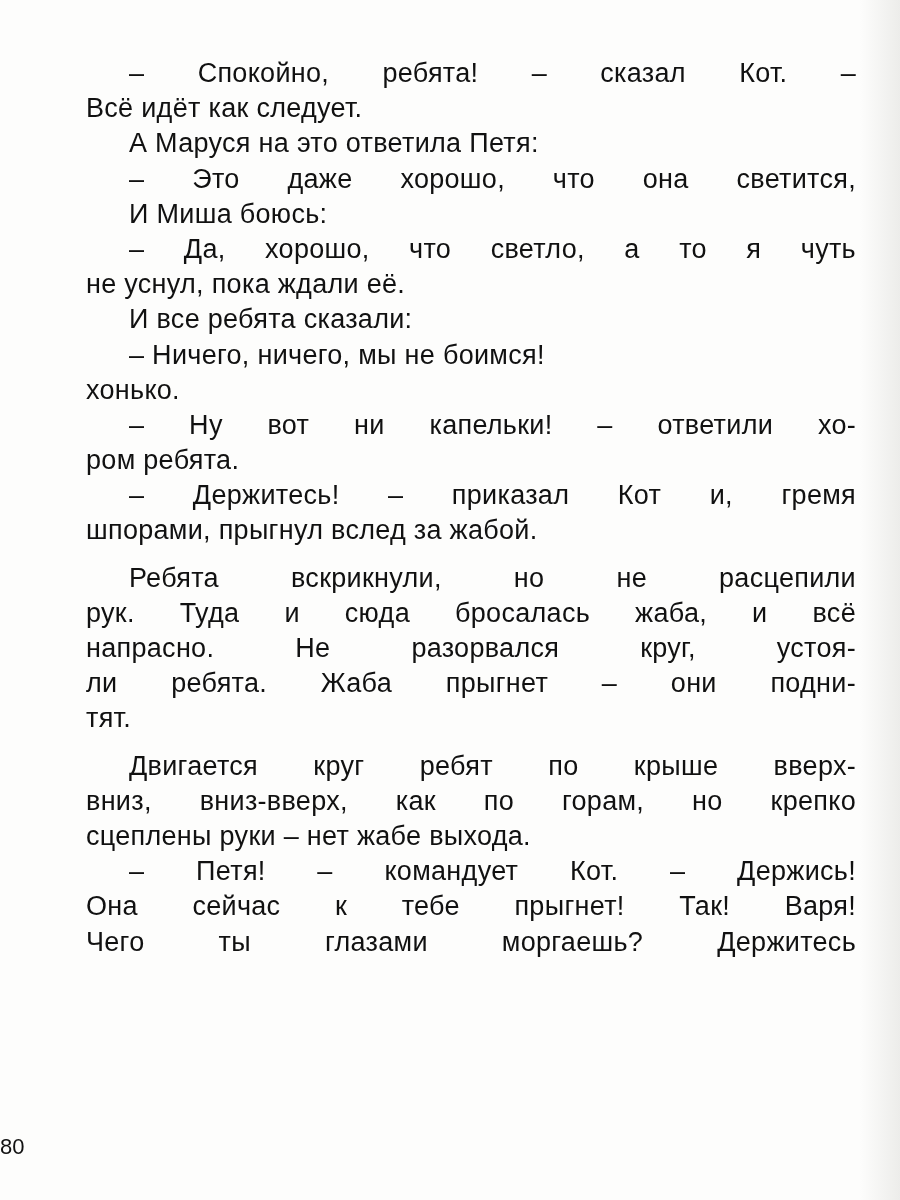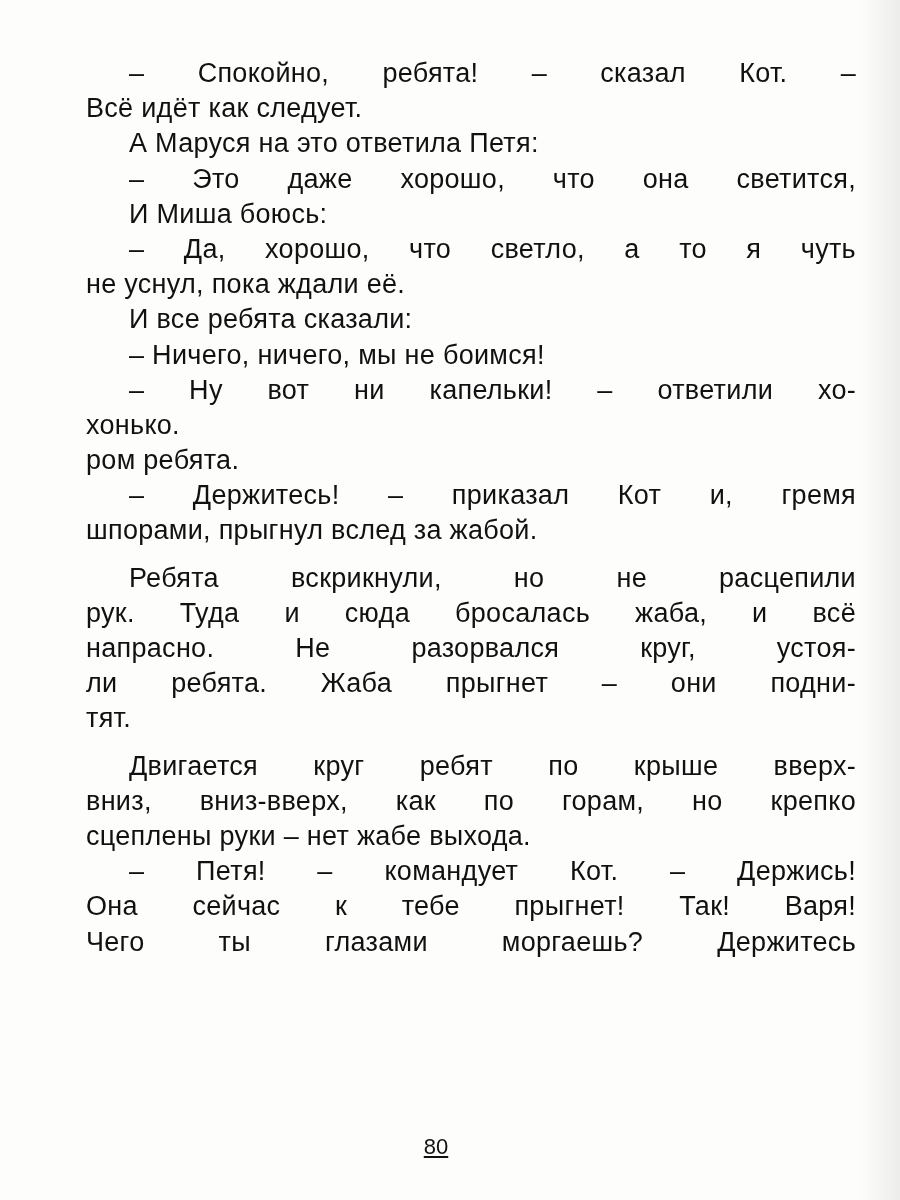--- a/index.html
+++ b/index.html
@@ -23,40 +23,40 @@
       white-space: nowrap;
       letter-spacing: 0.3px;
     }
     .line.justify {
       text-align: justify; text-align-last: justify;
     }
     .line.indent { padding-left: 43px; }
     .line.gap-before { margin-top: 12px; }
     .page-number {
       position: absolute; top: 1134px; left: 0; width: 872px;
-      text-align: center; font-size: 22px; color: #111; text-decoration: underline;
+      text-align: left; font-size: 22px; color: #111;
     }
   </style>
 </head>
 <body>
 
 <div class="page-edge"></div>
 
 <div class="text-block" id="text-block">
     <div class="line indent justify">– Спокойно, ребята! – сказал Кот. –</div>
     <div class="line">Всё идёт как следует.</div>
     <div class="line indent">А Маруся на это ответила Петя:</div>
     <div class="line indent justify">– Это даже хорошо, что она светится,</div>
     <div class="line indent">И Миша боюсь:</div>
     <div class="line indent justify">– Да, хорошо, что светло, а то я чуть</div>
     <div class="line">не уснул, пока ждали её.</div>
     <div class="line indent">И все ребята сказали:</div>
     <div class="line indent">– Ничего, ничего, мы не боимся!</div>
+    <div class="line">хонько.</div>
     <div class="line indent justify">– Ну вот ни капельки! – ответили хо-</div>
-    <div class="line">хонько.</div>
     <div class="line">ром ребята.</div>
     <div class="line indent justify">– Держитесь! – приказал Кот и, гремя</div>
     <div class="line">шпорами, прыгнул вслед за жабой.</div>
     <div class="line indent justify gap-before">Ребята вскрикнули, но не расцепили</div>
     <div class="line justify">рук. Туда и сюда бросалась жаба, и всё</div>
     <div class="line justify">напрасно. Не разорвался круг, устоя-</div>
     <div class="line justify">ли ребята. Жаба прыгнет – они подни-</div>
     <div class="line">тят.</div>
     <div class="line indent justify gap-before">Двигается круг ребят по крыше вверх-</div>
     <div class="line justify">вниз, вниз-вверх, как по горам, но крепко</div>

